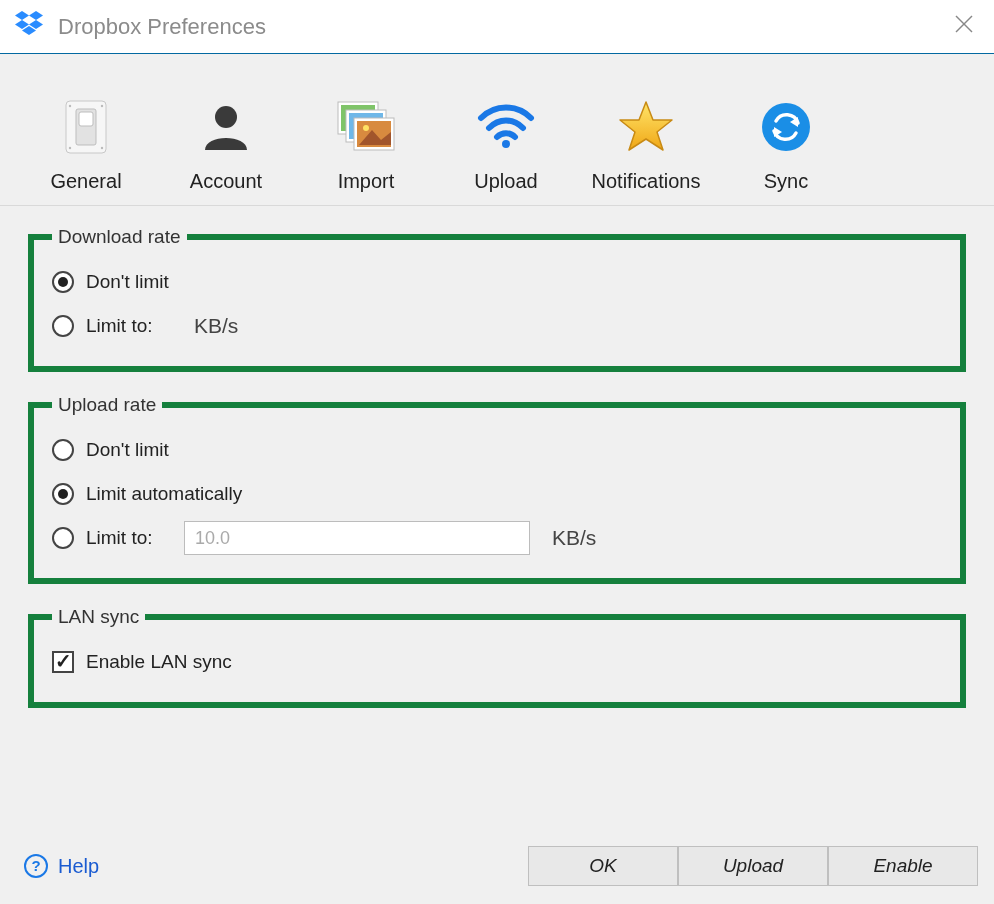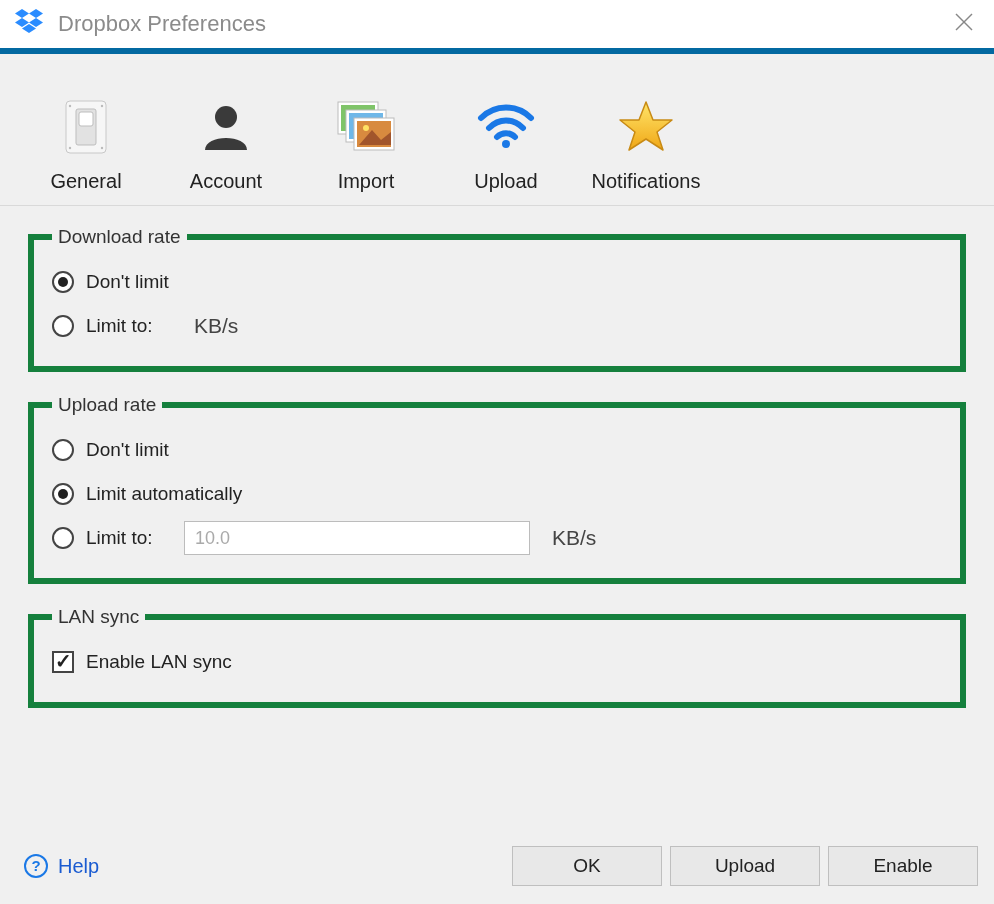--- a/index.html
+++ b/index.html
@@ -12,21 +12,21 @@
     width: 994px;
     height: 904px;
     overflow: hidden;
   }
   .titlebar {
     height: 54px;
     background: #fff;
     display: flex;
     align-items: center;
     padding: 0 14px;
-    border-bottom: 6px solid #0369a1;
+    border-bottom: 1px solid #0369a1;
   }
   .titlebar .logo { margin-right: 14px; }
   .titlebar .title { color: #8b8b8b; font-size: 22px; flex: 1; }
   .titlebar .close { color: #888; cursor: pointer; padding: 6px; }
   .tabbar {
     display: flex;
     align-items: stretch;
     padding: 0 16px;
     background: #f0f0f0;
     border-bottom: 1px solid #d9d9d9;
@@ -133,25 +133,26 @@
     font-size: 20px;
   }
   .spacer { flex: 1; }
   .btn {
     width: 150px;
     height: 40px;
     background: #e8e8e8;
     border: 1px solid #bfbfbf;
     font-size: 19px;
     color: #222;
-    margin-left: 8px;
+    margin-left: 0;
     cursor: pointer;
     display: flex;
     align-items: center;
     justify-content: center;
+    font-style: italic;
   }
 </style>
 </head>
 <body>
 
 <div class="titlebar">
   <span class="logo">
     <svg width="30" height="26" viewBox="0 0 30 26">
       <g fill="#2a8cff">
         <polygon points="8,0 15,4.5 8,9 1,4.5"></polygon>
@@ -235,20 +236,32 @@
             <stop offset="0%" stop-color="#ffe56a"></stop>
             <stop offset="100%" stop-color="#f0a716"></stop>
           </linearGradient>
         </defs>
         <path d="M28 2 L35 20 L54 20 L39 32 L45 50 L28 39 L11 50 L17 32 L2 20 L21 20 Z" fill="url(#sg)" stroke="#c88a14" stroke-width="1.5" stroke-linejoin="round"></path>
       </svg>
     </div>
     <div class="label">Notifications</div>
   </div>
 
+  <div class="tab">
+    <div class="icon-wrap">
+      <svg width="52" height="52" viewBox="0 0 52 52">
+        <circle cx="26" cy="26" r="24" fill="#1a8ee6"></circle>
+        <path d="M16 20 A12 12 0 0 1 38 22" fill="none" stroke="#fff" stroke-width="3.5" stroke-linecap="round"></path>
+        <polygon points="38,16 38,26 30,21" fill="#fff"></polygon>
+        <path d="M36 32 A12 12 0 0 1 14 30" fill="none" stroke="#fff" stroke-width="3.5" stroke-linecap="round"></path>
+        <polygon points="14,36 14,26 22,31" fill="#fff"></polygon>
+      </svg>
+    </div>
+    <div class="label">Sync</div>
+  </div>
 
 </div>
 
 <div class="content">
 
   <fieldset>
     <legend>Download rate</legend>
     <div class="radio-row">
       <span class="radio selected"></span>
       <span class="opt-label">Don't limit</span>

